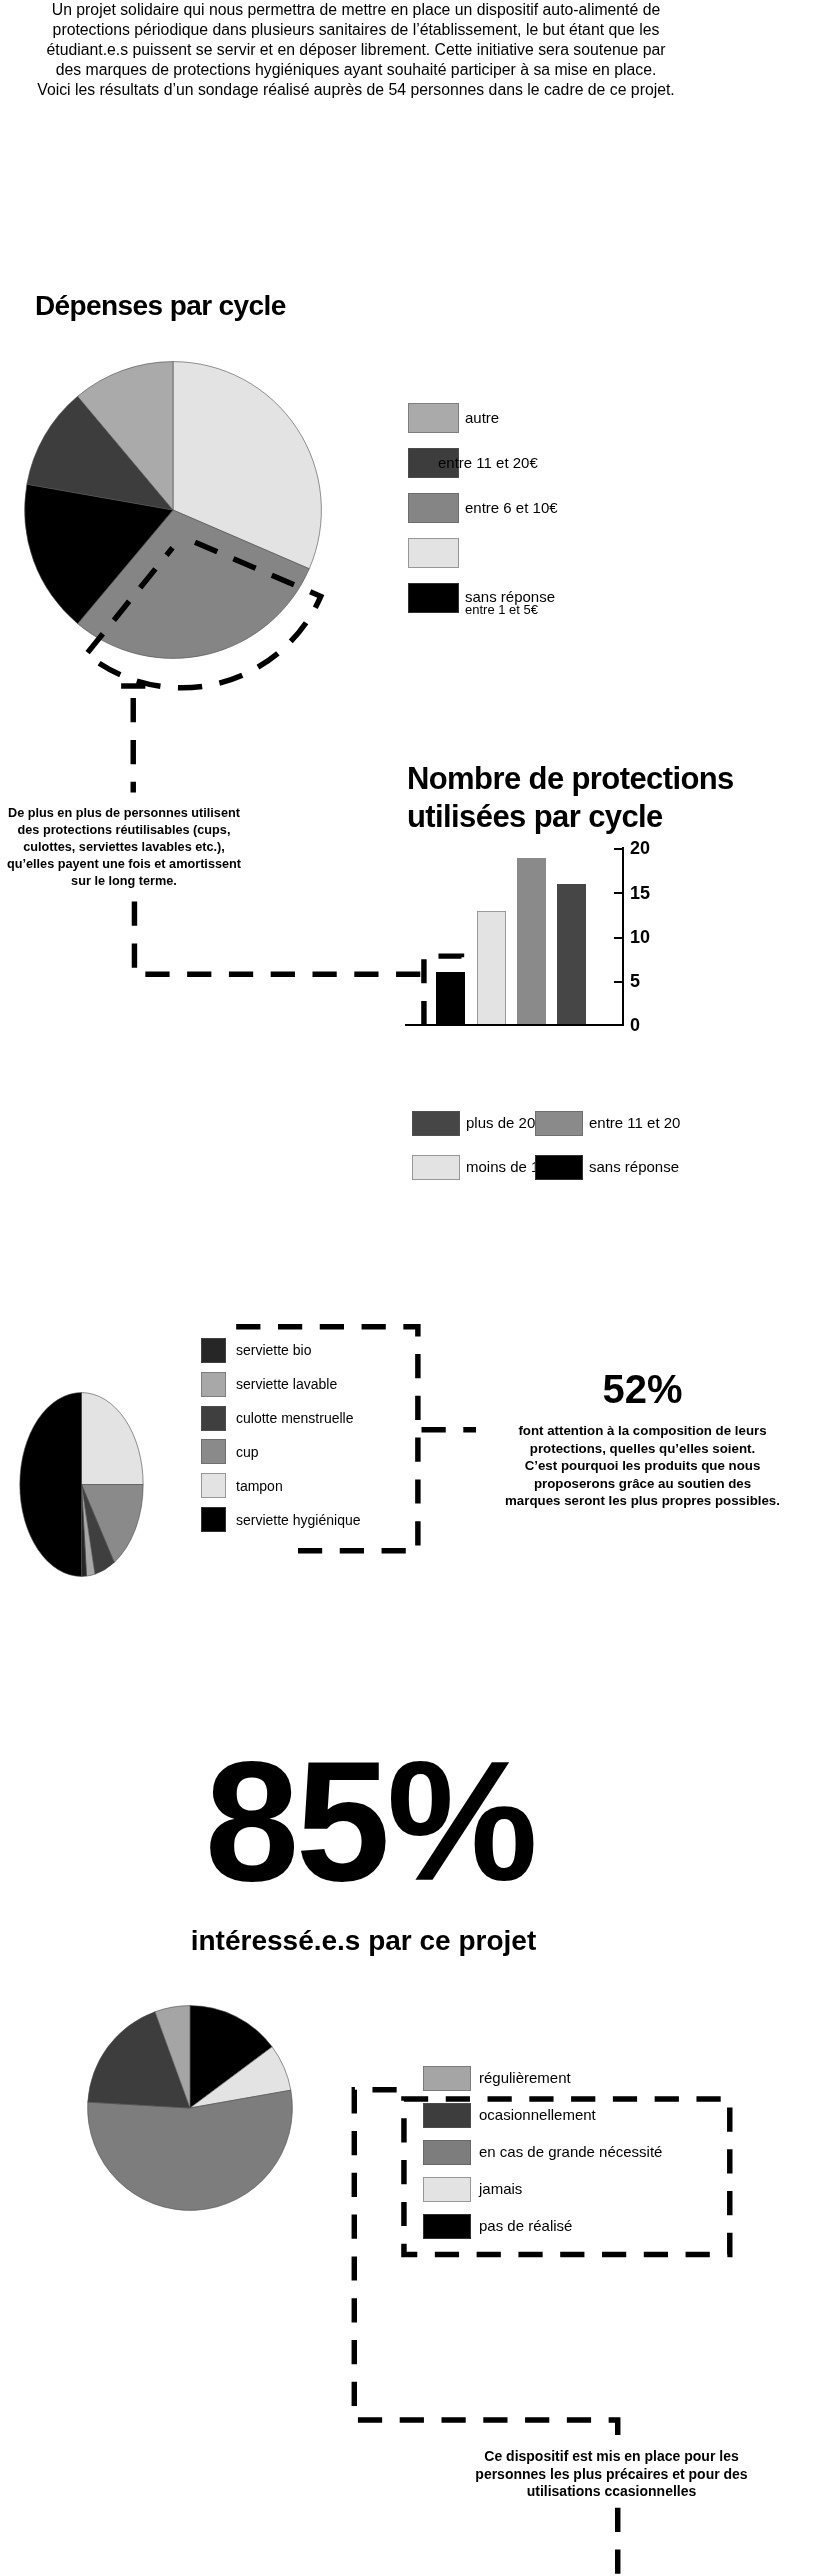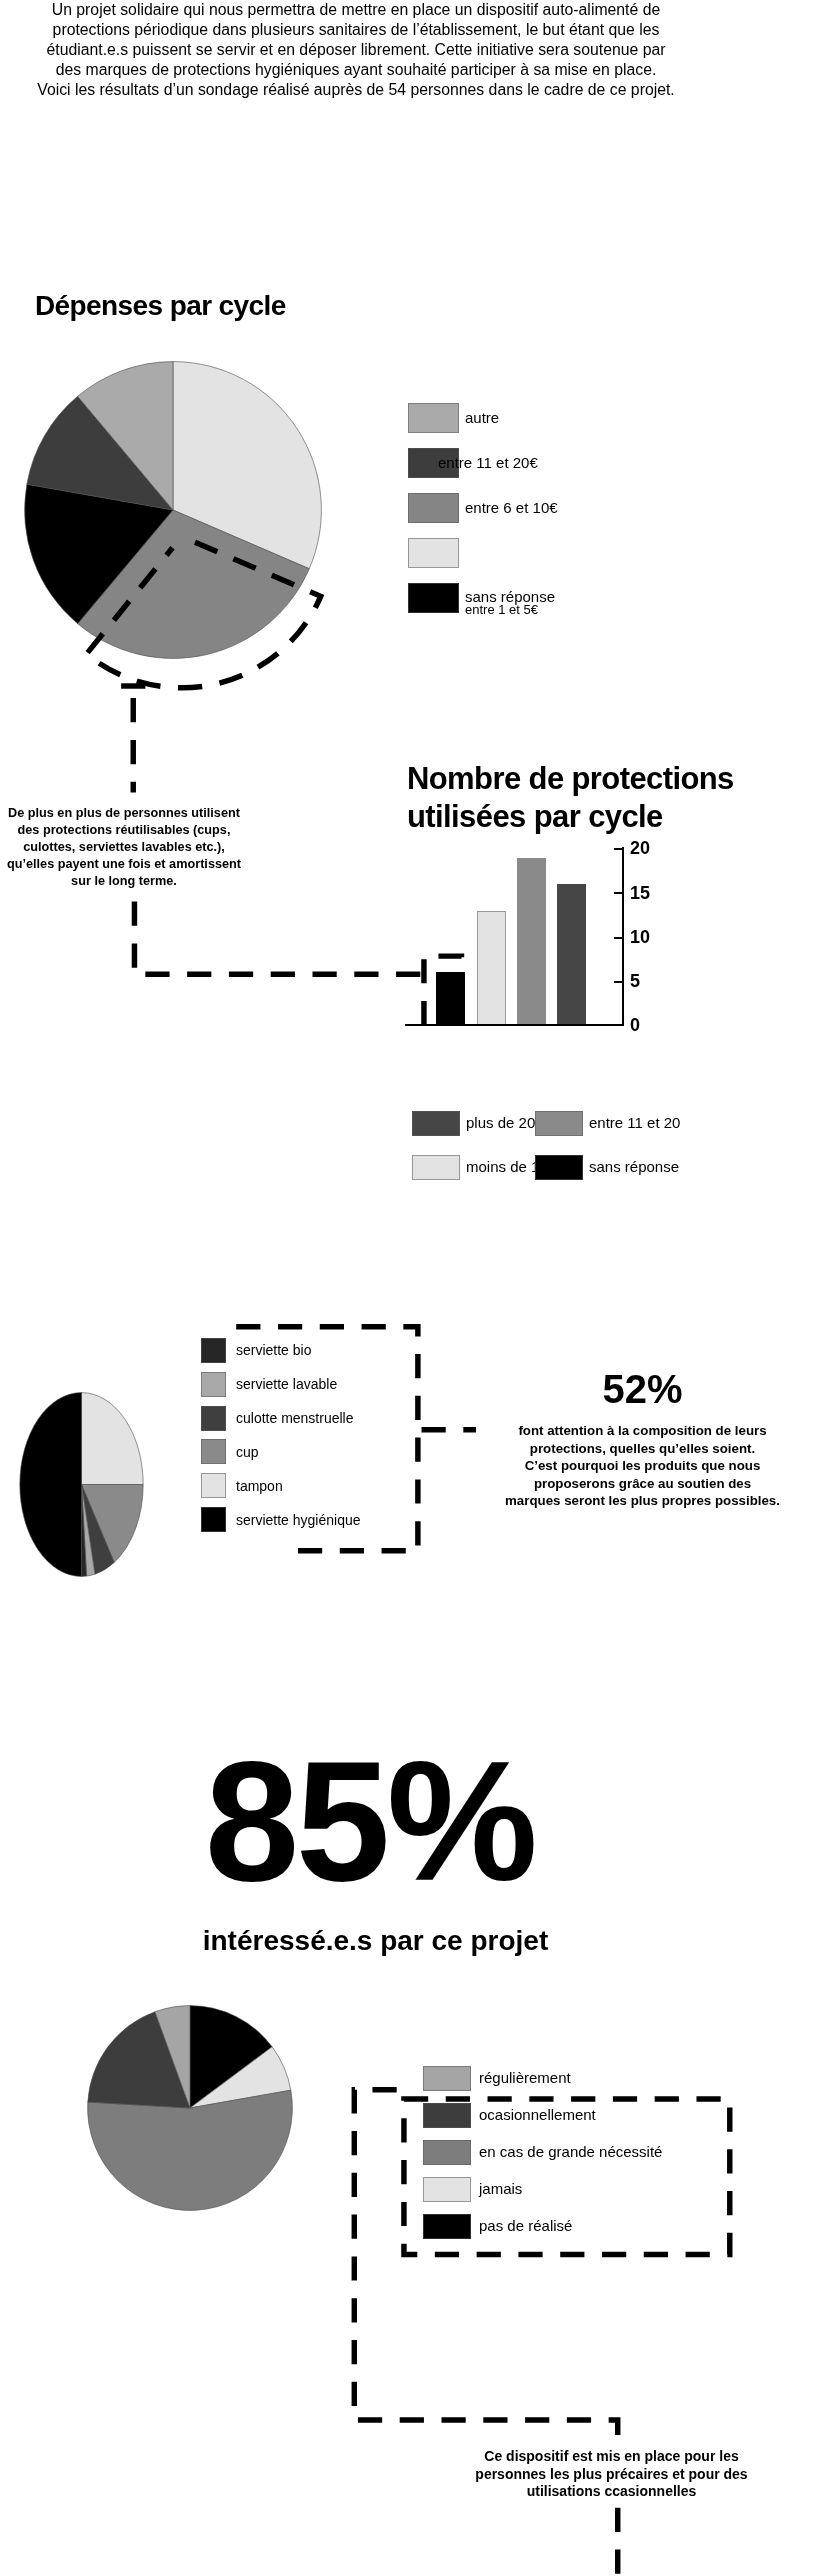--- a/index.html
+++ b/index.html
@@ -142,21 +142,21 @@
       </div>
     </div>
   <div class="abs stat-big center" style="left:479px;top:1367px;width:327px;font-size:40px;">52%</div>
   <div class="abs callout center pre" style="left:479px;top:1422px;width:327px;font-size:13.3px;line-height:17.6px;">font attention à la composition de leurs
 protections, quelles qu’elles soient.
 C’est pourquoi les produits que nous
 proposerons grâce au soutien des
 marques seront les plus propres possibles.</div>
 
   <div class="abs stat-big center" style="left:0;top:1730px;width:739px;font-size:170px;line-height:182px;letter-spacing:-3.6px;">85%</div>
-  <div class="abs bold center" style="left:0;top:1925px;width:727px;font-size:28px;padding-left:12px;">intéressé.e.s par ce projet</div>
+  <div class="abs bold center" style="left:0;top:1925px;width:727px;font-size:28px;">intéressé.e.s par ce projet</div>
 
   <svg id="pie3" class="abs" style="left:87px;top:2005px;" width="206" height="206" viewBox="0 0 340 340">
       <path d="M 170 170 L 170.00 1.00 A 169 169 0 0 1 305.56 69.08 Z" fill="#000000" stroke="#4d4d4d" stroke-width="1"></path>
       <path d="M 170 170 L 305.56 69.08 A 169 169 0 0 1 336.43 140.65 Z" fill="#e3e3e3" stroke="#4d4d4d" stroke-width="1"></path>
       <path d="M 170 170 L 336.43 140.65 A 169 169 0 1 1 1.29 160.17 Z" fill="#7d7d7d" stroke="#4d4d4d" stroke-width="1"></path>
       <path d="M 170 170 L 1.29 160.17 A 169 169 0 0 1 112.20 11.19 Z" fill="#3d3d3d" stroke="#4d4d4d" stroke-width="1"></path>
       <path d="M 170 170 L 112.20 11.19 A 169 169 0 0 1 170.00 1.00 Z" fill="#a5a5a5" stroke="#4d4d4d" stroke-width="1"></path>
     </svg>
   <div id="legend4">
       <div class="legend-item">

